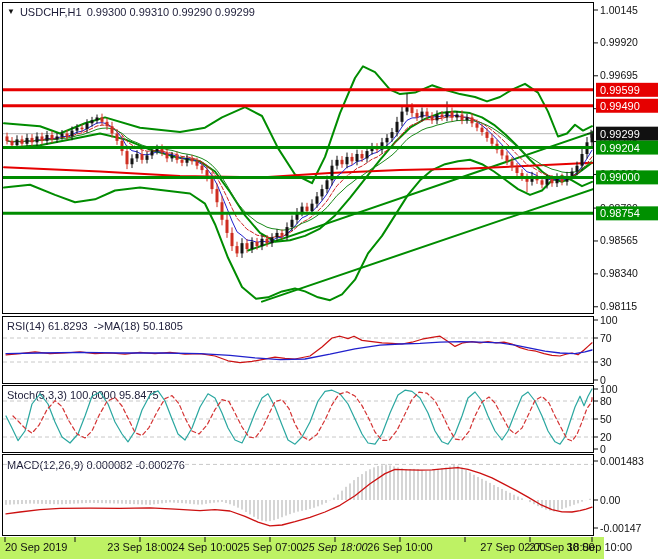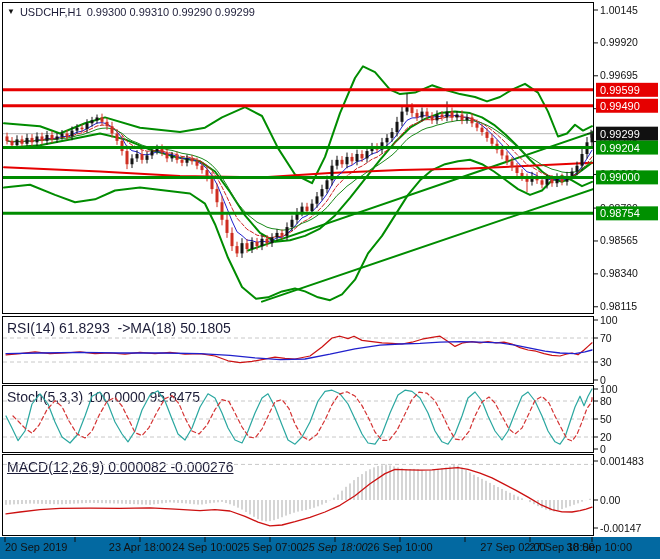--- a/index.html
+++ b/index.html
@@ -4,25 +4,25 @@
 <style>
   html,body{margin:0;padding:0;background:#ffffff;}
   .chart-window{position:relative;width:660px;height:560px;background:#ffffff;overflow:hidden;
     font-family:"Liberation Sans",sans-serif;}
   .panel{position:absolute;background:#ffffff;border:1px solid #000000;box-sizing:border-box;}
   #panel-main{left:2px;top:2px;width:592px;height:312px;}
   #panel-rsi{left:2px;top:316px;width:592px;height:68px;}
   #panel-stoch{left:2px;top:385px;width:592px;height:68px;}
   #panel-macd{left:2px;top:454px;width:592px;height:82px;}
   #price-axis{position:absolute;left:595px;top:2px;width:65px;height:534px;background:#ffffff;}
-  #time-axis{position:absolute;left:0;top:537px;width:660px;height:22px;background:#0369a1;}
+  #time-axis{position:absolute;left:0;top:537px;width:604px;height:22px;background:#bef264;}
   .time-label{position:absolute;top:4px;font-size:11px;color:#111;white-space:nowrap;transform:translateX(-50%);}
   .time-label.first{transform:none;}
   .time-label.last{transform:translateX(-100%);}
-  .panel-label{position:absolute;font-size:14px;color:#1c1c38;z-index:1;white-space:pre;text-align:right;}
+  .panel-label{position:absolute;font-size:11px;color:#1c1c38;z-index:1;white-space:pre;text-align:right;}
   #title-bar{position:absolute;left:7px;top:6px;z-index:1;font-size:11px;color:#1c1c38;display:flex;align-items:center;gap:5px;}
   #title-bar .tri{font-size:8px;color:#111;line-height:1;}
   #chart-svg{position:absolute;left:0;top:0;z-index:2;pointer-events:none;}
 </style>
 </head>
 <body>
 
 <div class="chart-window">
 
   <div id="title-bar">
@@ -31,27 +31,27 @@
     <span>0.99300 0.99310 0.99290 0.99299</span>
   </div>
 
   <div id="panel-main" class="panel"></div>
   <div id="panel-rsi" class="panel"></div>
   <div id="panel-stoch" class="panel"></div>
   <div id="panel-macd" class="panel"></div>
 
   <div class="panel-label" style="left:7px;top:320px;">RSI(14) 61.8293  -&gt;MA(18) 50.1805</div>
   <div class="panel-label" style="left:7px;top:389px;">Stoch(5,3,3) 100.0000 95.8475</div>
-  <div class="panel-label" style="left:7px;top:459px;text-decoration:underline;">MACD(12,26,9) 0.000082 -0.000276</div>
+  <div class="panel-label" style="left:7px;top:459px;">MACD(12,26,9) 0.000082 -0.000276</div>
 
   <div id="price-axis"></div>
   <div id="time-axis">
       <span class="time-label first" style="left: 5px;">20 Sep 2019</span>
       <span class="time-label" style="left: 75px; margin-top: 37px;">23 Sep 02:00</span>
-      <span class="time-label" style="left: 140px;">23 Apr 18:00</span>
+      <span class="time-label" style="left: 140px;">23 Sep 18:00</span>
       <span class="time-label" style="left: 205px;">24 Sep 10:00</span>
       <span class="time-label" style="left: 270px;">25 Sep 07:00</span>
       <span class="time-label" style="left: 335px; font-style: italic;">25 Sep 18:00</span>
       <span class="time-label" style="left: 400px;">26 Sep 10:00</span>
       <span class="time-label" style="left: 465px; margin-left: 48px;">27 Sep 02:00</span>
       <span class="time-label" style="left: 562px;">27 Sep 18:00</span>
       <span class="time-label last" style="left: 592px; margin-left: 40px;">30 Sep 10:00</span>
     </div>
 
   <svg id="chart-svg" width="660" height="560">

